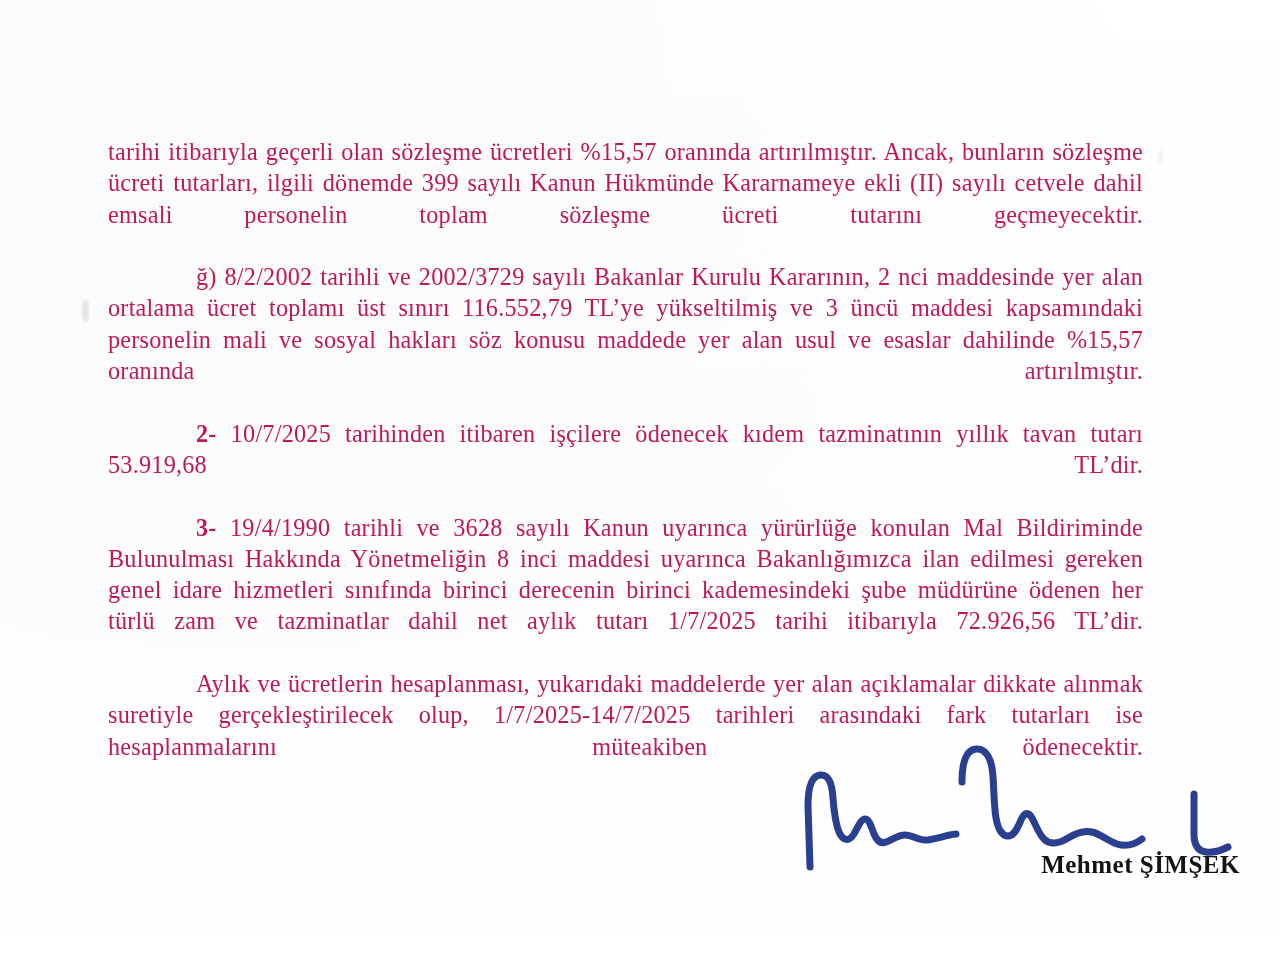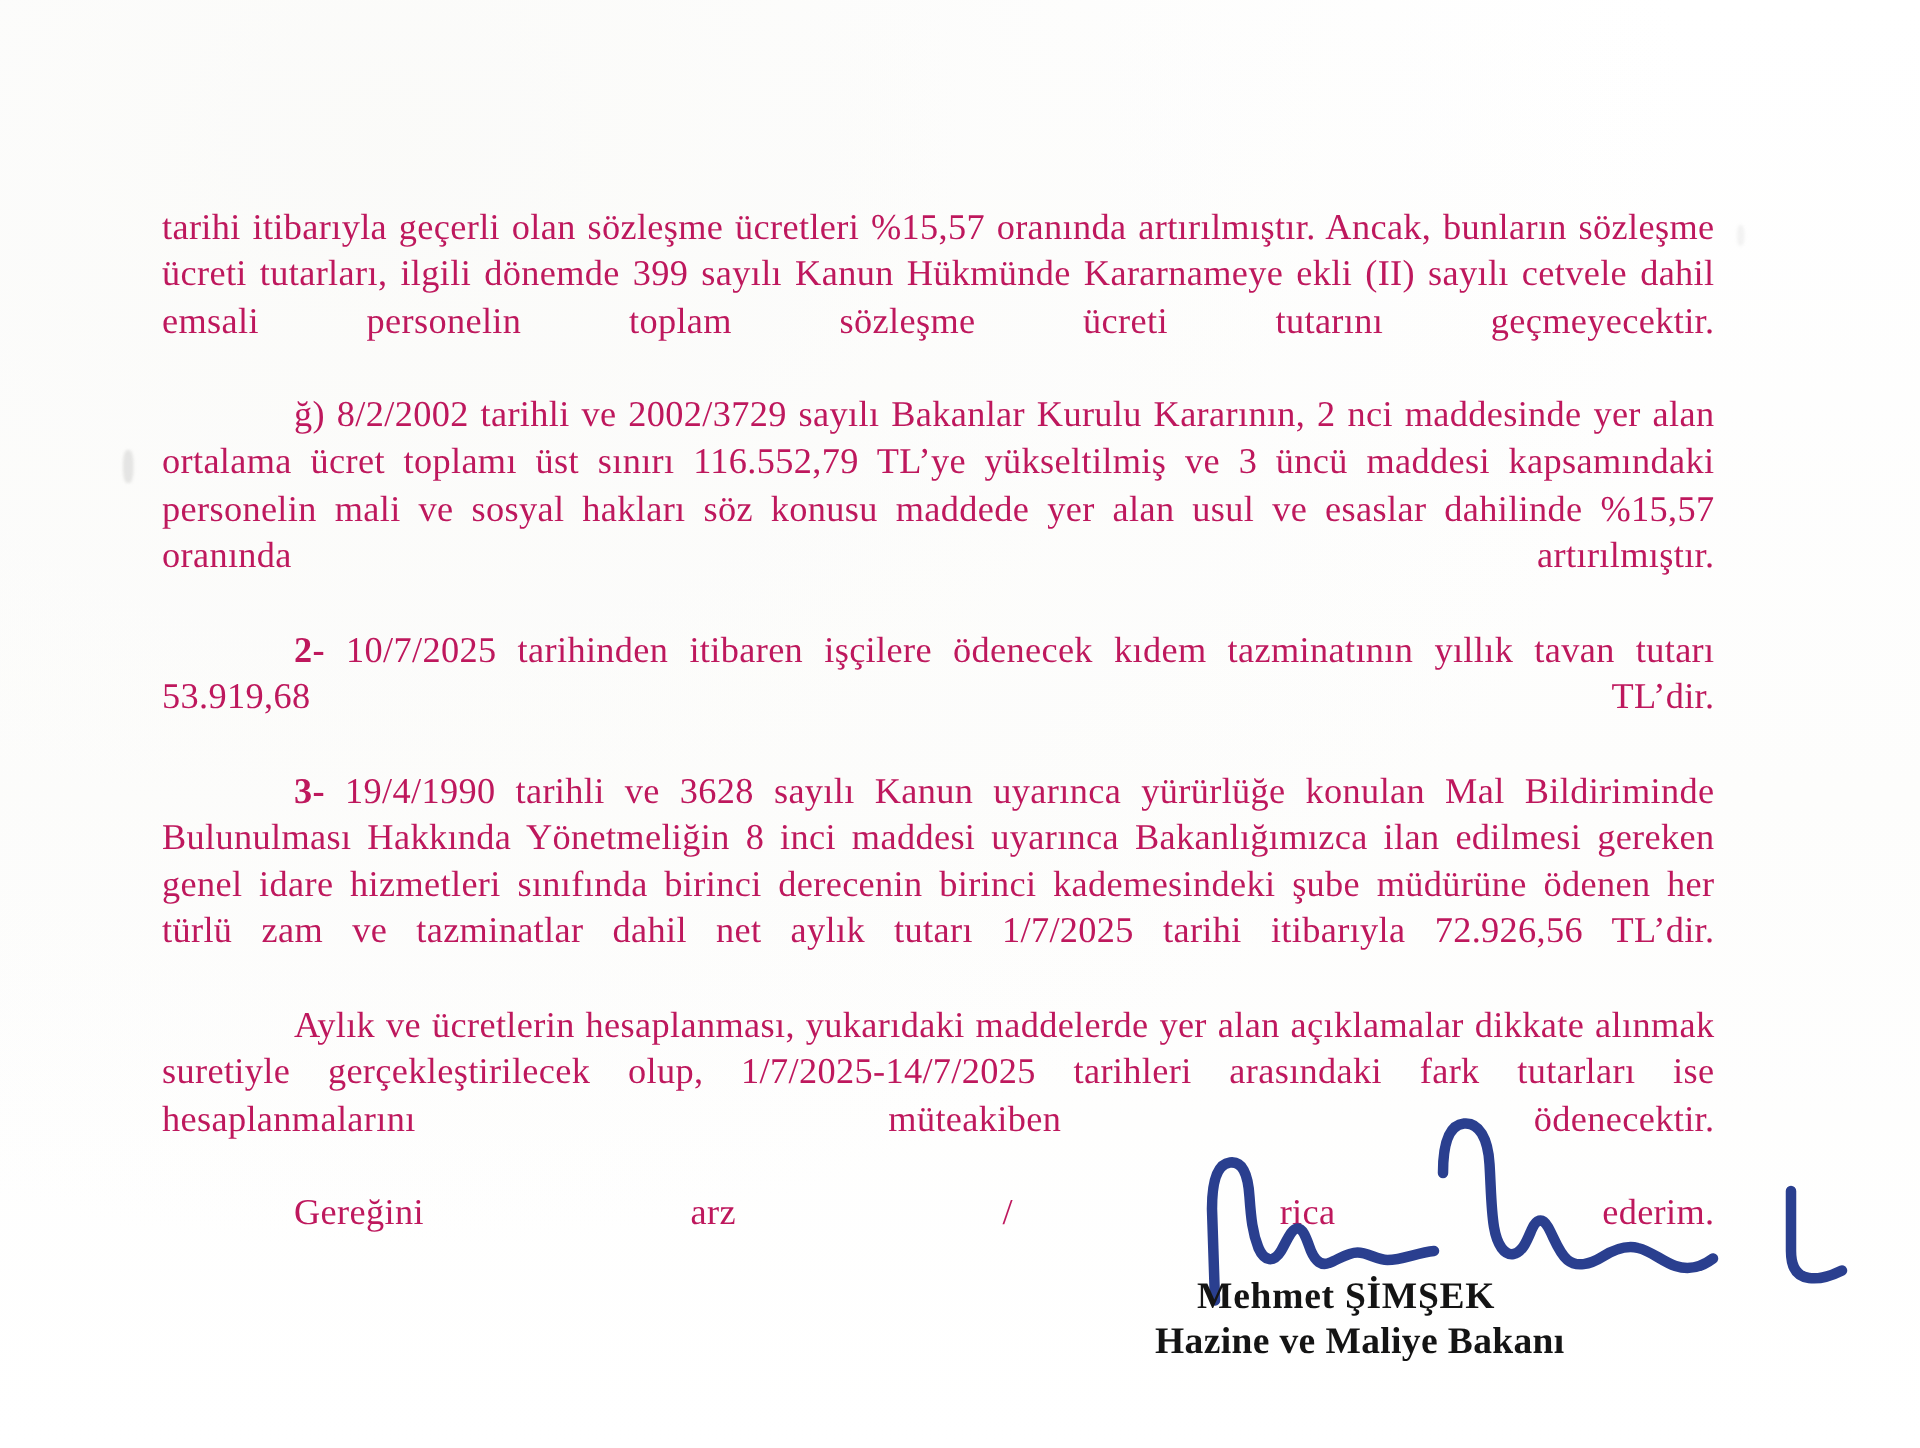--- a/index.html
+++ b/index.html
@@ -106,21 +106,21 @@
     display: block;
     width: 470px;
     height: 145px;
     overflow: visible;
   }
   .sig-names {
     position: absolute;
     left: 0;
     top: 128px;
     width: 470px;
-    text-align: left;
+    text-align: right;
     font-family: "Liberation Serif", "DejaVu Serif", serif;
     font-weight: bold;
     color: #141414;
   }
   .sig-name {
     font-size: 25px;
     line-height: 30px;
     letter-spacing: 0.02em;
     margin-left: 28px;
   }
@@ -156,23 +156,20 @@
     </p>
 
     <p class="para indented">
       <span class="marker">3-</span><span> 19/4/1990 tarihli ve 3628 sayılı Kanun uyarınca yürürlüğe konulan Mal Bildiriminde Bulunulması Hakkında Yönetmeliğin 8 inci maddesi uyarınca Bakanlığımızca ilan edilmesi gereken genel idare hizmetleri sınıfında birinci derecenin birinci kademesindeki şube müdürüne ödenen her türlü zam ve tazminatlar dahil net aylık tutarı 1/7/2025 tarihi itibarıyla 72.926,56 TL’dir.</span>
     </p>
 
     <p class="para indented">
       <span>Aylık ve ücretlerin hesaplanması, yukarıdaki maddelerde yer alan açıklamalar dikkate alınmak suretiyle gerçekleştirilecek olup, 1/7/2025-14/7/2025 tarihleri arasındaki fark tutarları ise hesaplanmalarını müteakiben ödenecektir.</span>
     </p>
 
-    <p class="para indented">
-      <span>Gereğini arz / rica ederim.</span>
-    </p>
 
   </div>
 
   <div id="signature-block">
 
     <div id="signature-ink">
       <svg viewBox="0 0 470 145" xmlns="http://www.w3.org/2000/svg" aria-hidden="true">
         <g fill="none" stroke="#2a3f8f" stroke-linecap="round" stroke-linejoin="round">
 
           <path d="M40 145 L38 84 C38 64 42 54 50 53 C58 52 62 60 63 76
@@ -188,18 +185,17 @@
                    C306 111 314 108 322 110 C331 112 338 119 347 122
                    C356 125 364 123 372 117" stroke-width="7"></path>
 
           <path d="M424 72 L424 112 C424 123 428 129 436 130 C443 131 450 129 458 125" stroke-width="7"></path>
         </g>
       </svg>
     </div>
 
     <div class="sig-names">
       <div class="sig-name">Mehmet ŞİMŞEK</div>
-      <div class="sig-title">Hazine ve Maliye Bakanı</div>
     </div>
 
   </div>
 
 </div>
 
 </body></html>

